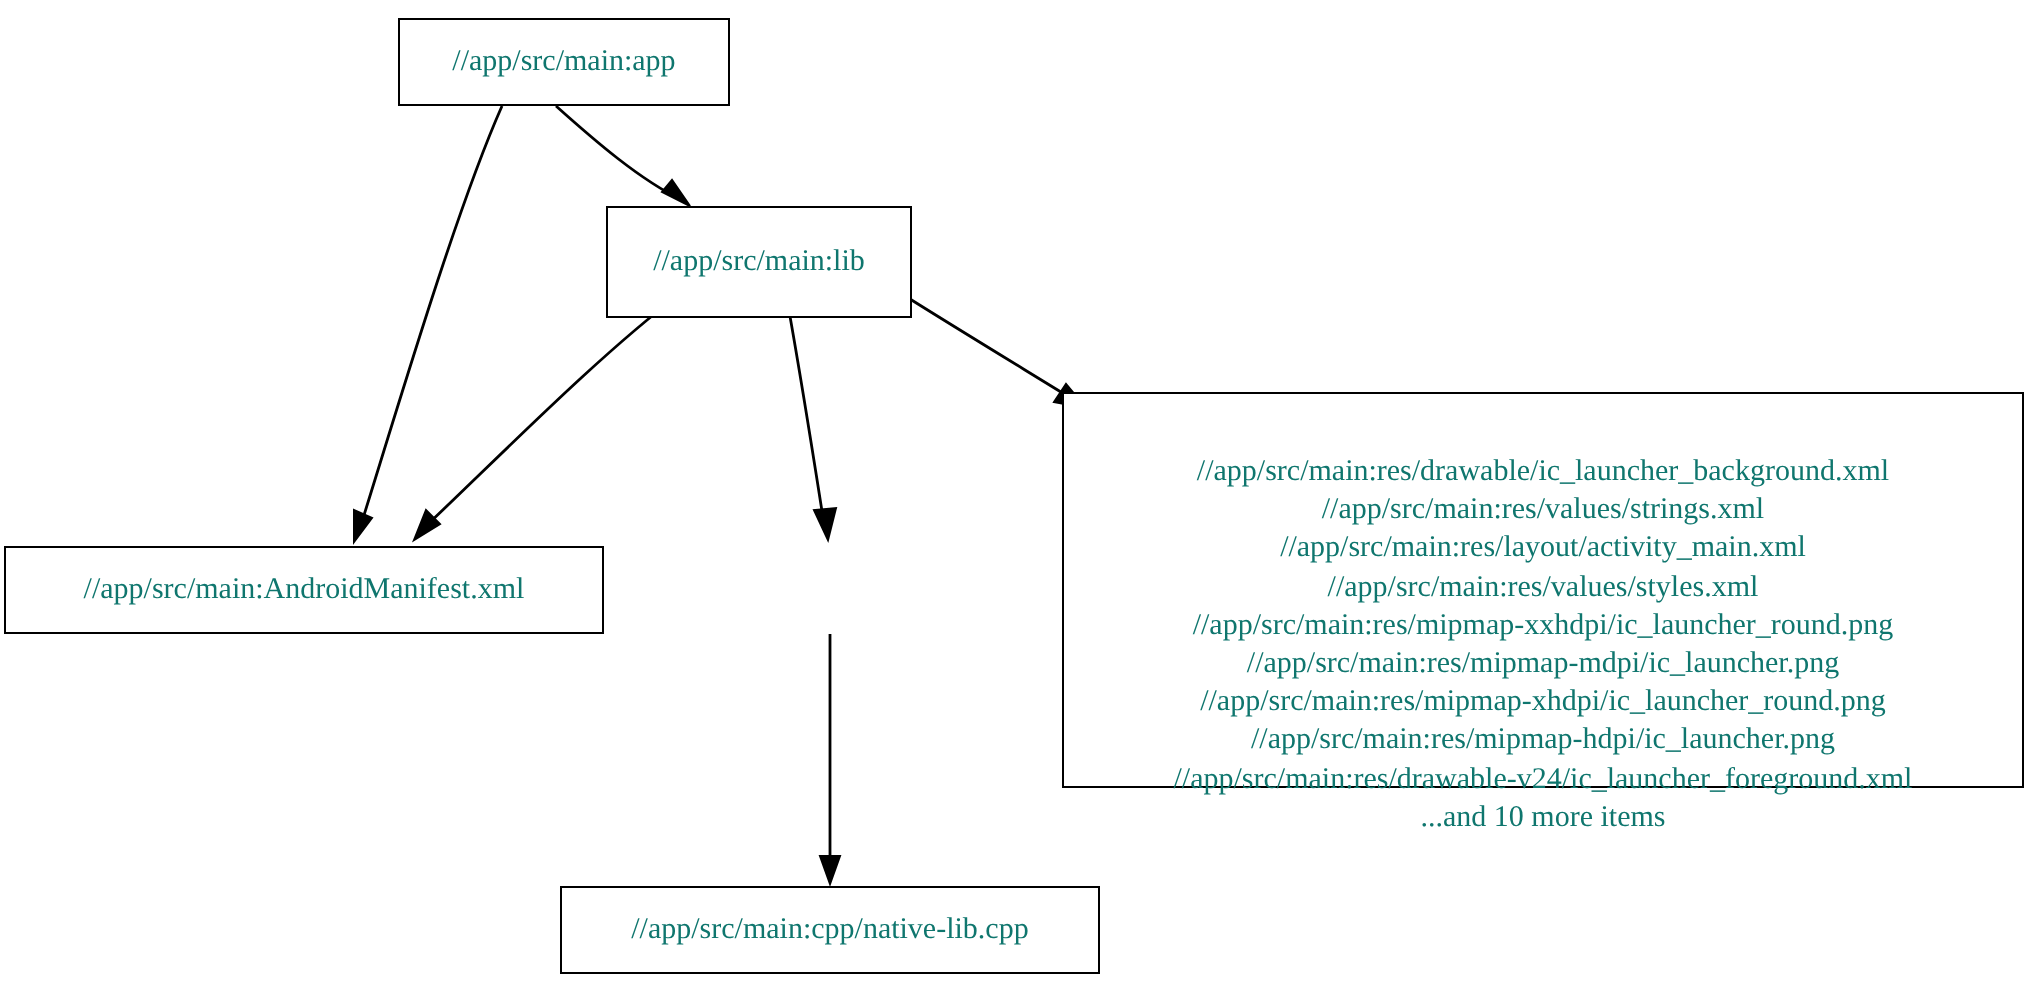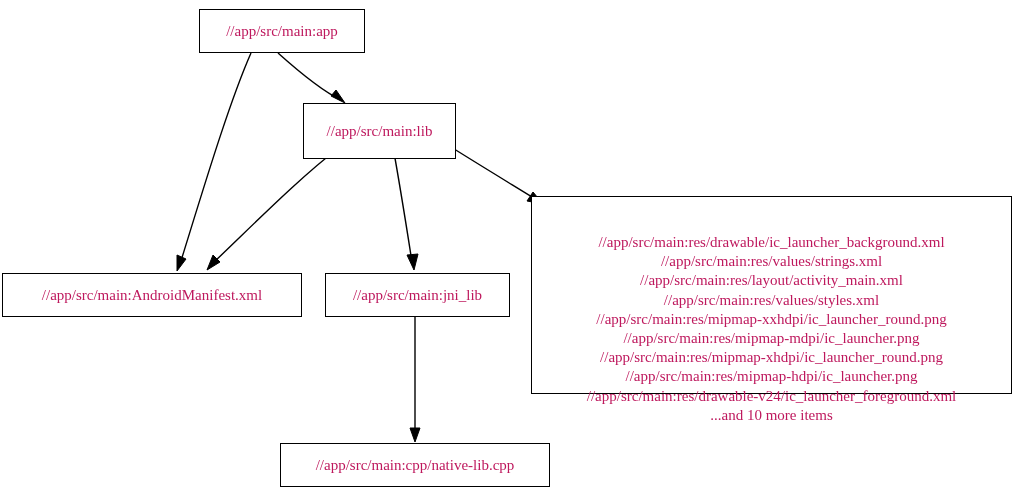--- a/index.html
+++ b/index.html
@@ -17,29 +17,28 @@
   }
   .node {
     position: absolute;
     box-sizing: border-box;
     border: 1px solid #000000;
     background: #ffffff;
     display: flex;
     align-items: center;
     justify-content: center;
     text-align: center;
-    color: #be185d;
+    color: #0f766e;
     font-family: "Liberation Serif", serif;
     font-size: 15px;
     line-height: 1.0;
     white-space: pre;
   }
   .node.multiline {
     display: block;
-    padding-top: 6px;
   }
   .node.multiline .lines {
     display: block;
     text-align: center;
     white-space: pre;
     line-height: 19.2px;
     font-size: 15px;
   }
   svg.edges {
     position: absolute;
@@ -87,23 +86,20 @@
   </div>
 
   <div class="node" style="left:303px; top:103px; width:153px; height:56px;">
     <span>//app/src/main:lib</span>
   </div>
 
   <div class="node" style="left:2px; top:273px; width:300px; height:44px;">
     <span>//app/src/main:AndroidManifest.xml</span>
   </div>
 
-  <div class="node" style="left:325px; top:273px; width:185px; height:44px;">
-    <span>//app/src/main:jni_lib</span>
-  </div>
 
   <div class="node multiline" style="left:531px; top:196px; width:481px; height:198px;">
     <span class="lines">//app/src/main:res/drawable/ic_launcher_background.xml
 //app/src/main:res/values/strings.xml
 //app/src/main:res/layout/activity_main.xml
 //app/src/main:res/values/styles.xml
 //app/src/main:res/mipmap-xxhdpi/ic_launcher_round.png
 //app/src/main:res/mipmap-mdpi/ic_launcher.png
 //app/src/main:res/mipmap-xhdpi/ic_launcher_round.png
 //app/src/main:res/mipmap-hdpi/ic_launcher.png

